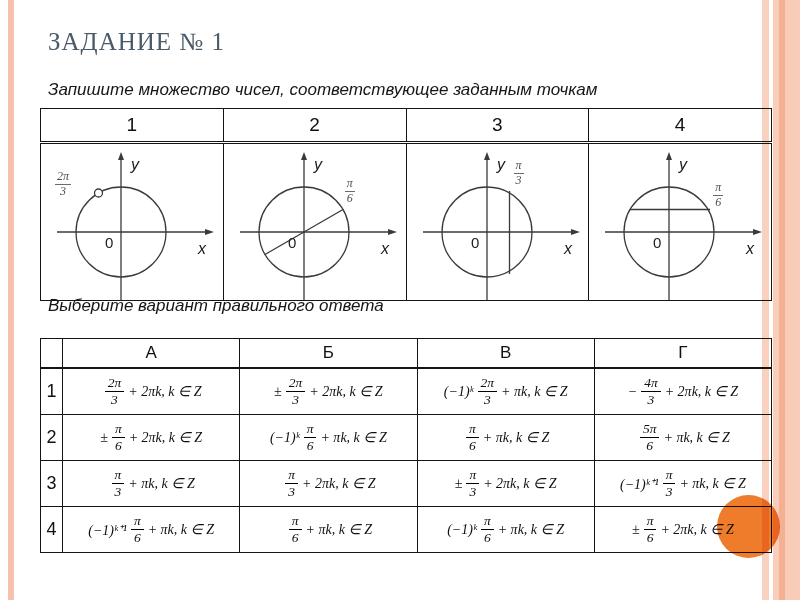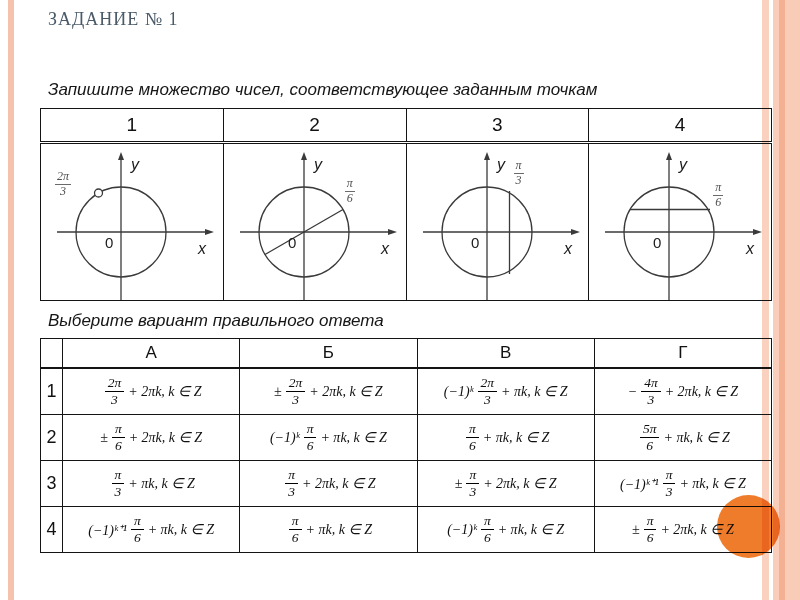--- a/index.html
+++ b/index.html
@@ -1,25 +1,25 @@
 <!DOCTYPE html>
 <html><head>
 <meta charset="utf-8">
 <style>
   html,body{margin:0;padding:0;background:#888;}
   .slide{position:relative;width:800px;height:600px;background:#ffffff;overflow:hidden;
          font-family:"Liberation Sans",sans-serif;color:#111;}
   .left-stripe{position:absolute;left:8px;top:0;width:6px;height:600px;background:#f6c2ae;}
   .right-stripe{position:absolute;right:0;top:0;width:38px;height:600px;
     background:linear-gradient(to right,#fad1be 0 7px,#ffffff 7px 11px,#f9cdb9 11px 17px,#f3b092 17px 23px,#f9ccb8 23px 38px);}
-  .title{position:absolute;left:48px;top:9px;margin:0;font-family:"Liberation Serif",serif;
-         font-weight:normal;font-size:18px;letter-spacing:1px;color:#4a5a68;text-align:right;}
+  .title{position:absolute;left:48px;top:28px;margin:0;font-family:"Liberation Serif",serif;
+         font-weight:normal;font-size:25px;letter-spacing:1px;color:#4a5a68;text-align:right;}
   .instr{position:absolute;left:48px;margin:0;font-size:17px;color:#161616;font-style:italic;}
   .i1{top:80px;}
-  .i2{top:311px;text-align:right;}
+  .i2{top:296px;text-align:right;}
 
   table{border-collapse:collapse;background:transparent;}
   .circles{position:absolute;left:40px;top:108px;width:732px;table-layout:fixed;}
   .circles th{border:1.6px solid #141414;border-bottom:3px double #141414;height:30px;
               font-weight:normal;font-size:19px;font-family:"Liberation Sans",sans-serif;}
   .circles td{border:1.6px solid #141414;height:156px;padding:0;position:relative;vertical-align:top;}
   .diag{display:block;}
   .diag line,.diag circle{stroke:#3a3a3a;stroke-width:1.3;fill:none;}
   .diag polygon{fill:#3a3a3a;stroke:none;}
   .diag .marker{fill:#ffffff;stroke:#3a3a3a;}

